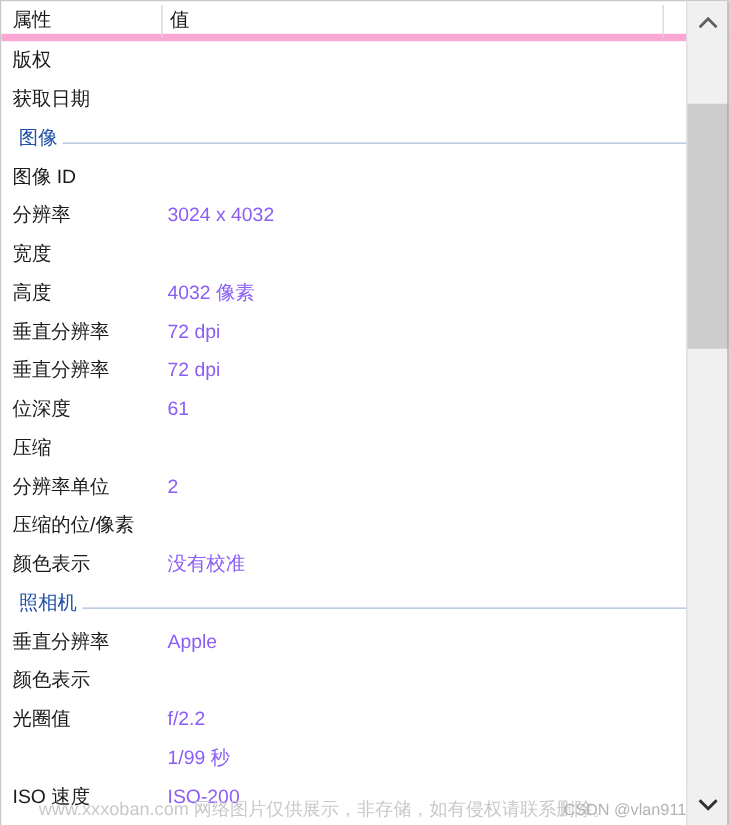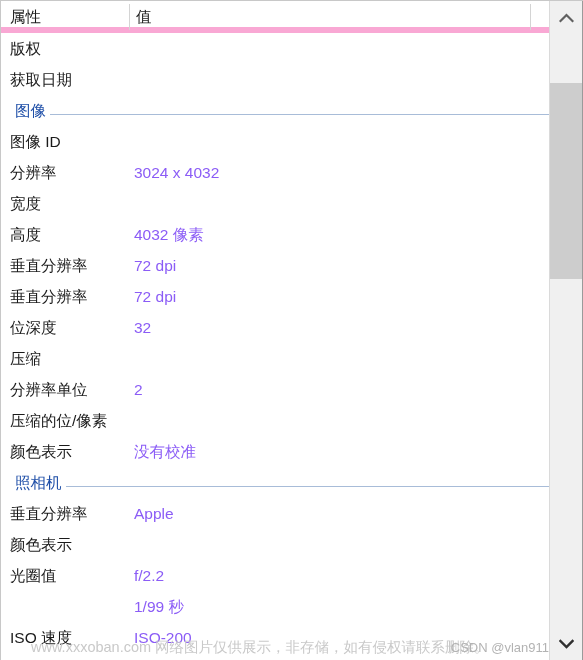--- a/index.html
+++ b/index.html
@@ -231,21 +231,21 @@
       <div class="row">
         <div class="lbl">垂直分辨率</div>
         <div class="val">72 dpi</div>
       </div>
       <div class="row">
         <div class="lbl">垂直分辨率</div>
         <div class="val">72 dpi</div>
       </div>
       <div class="row">
         <div class="lbl">位深度</div>
-        <div class="val">32</div>
+        <div class="val">61</div>
       </div>
       <div class="row">
         <div class="lbl">压缩</div>
         <div class="val"></div>
       </div>
       <div class="row">
         <div class="lbl">分辨率单位</div>
         <div class="val">2</div>
       </div>
       <div class="row">

